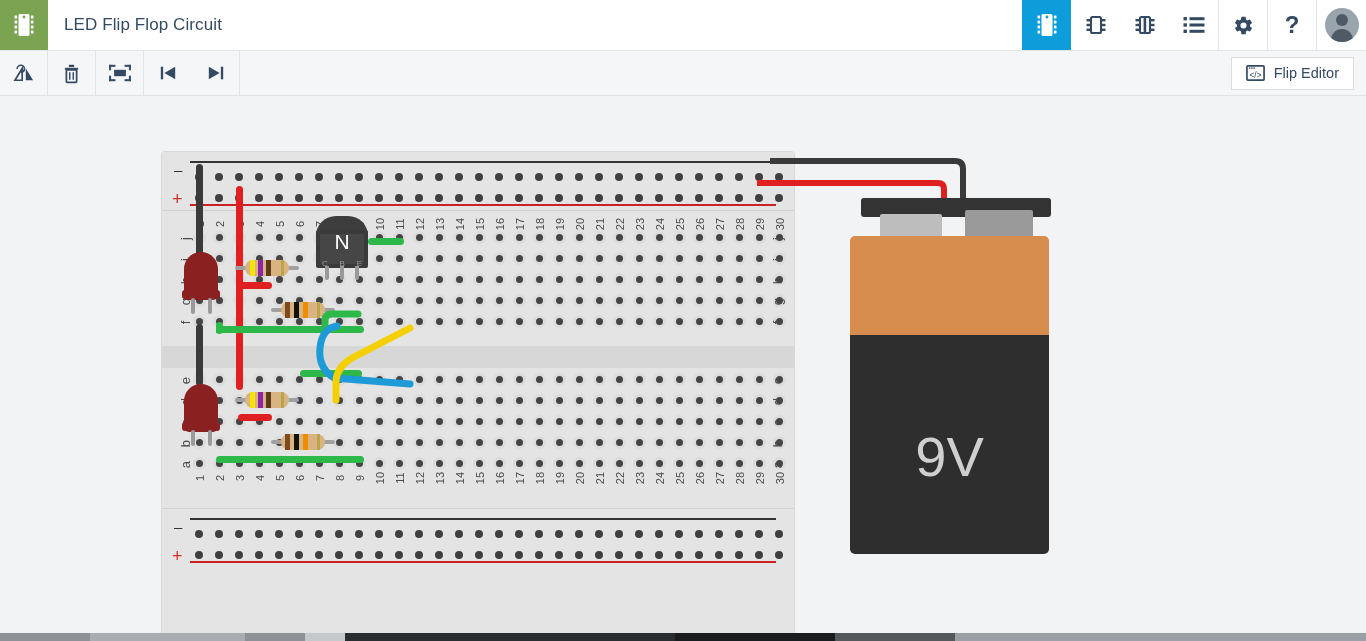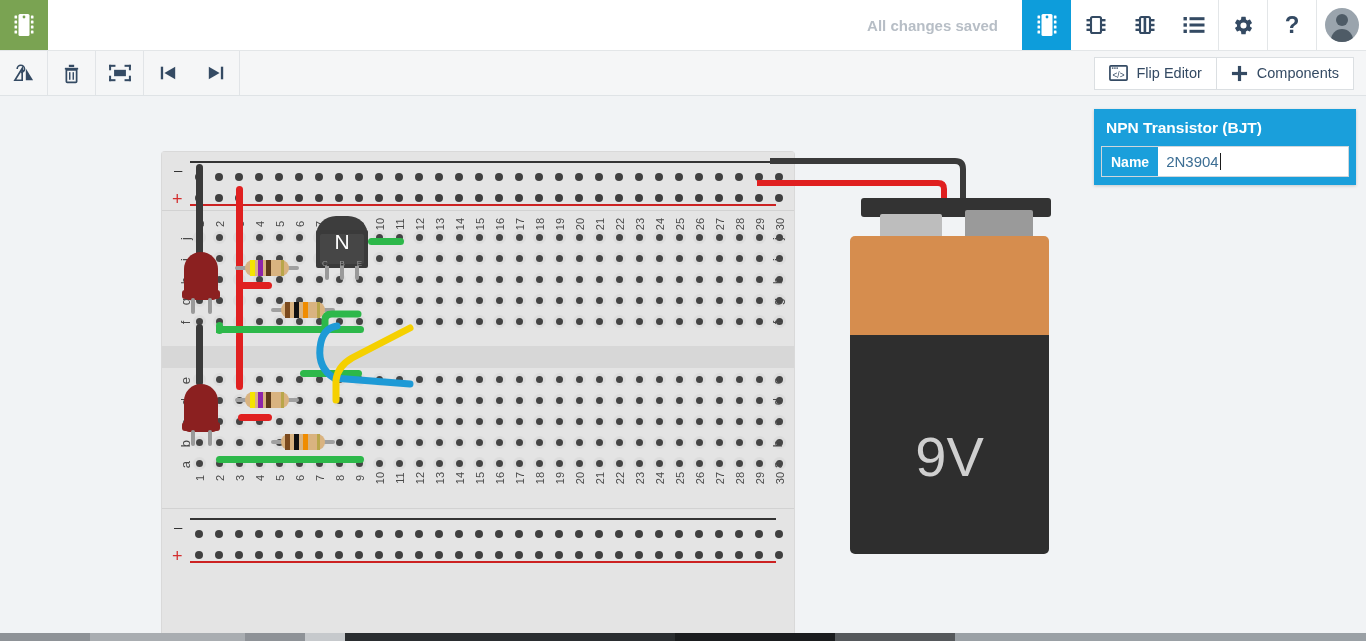--- a/index.html
+++ b/index.html
@@ -336,22 +336,22 @@
         <rect x="0.5" y="13.5" width="2.6" height="3" rx="0.6"></rect>
         <rect x="0.5" y="18.5" width="2.6" height="3" rx="0.6"></rect>
         <rect x="16.9" y="3.5" width="2.6" height="3" rx="0.6"></rect>
         <rect x="16.9" y="8.5" width="2.6" height="3" rx="0.6"></rect>
         <rect x="16.9" y="13.5" width="2.6" height="3" rx="0.6"></rect>
         <rect x="16.9" y="18.5" width="2.6" height="3" rx="0.6"></rect>
       </g>
       <circle cx="10" cy="5" r="1.4" fill="#7aa352"></circle>
     </svg>
   </div>
+  <div class="doc-title">LED Flip Flop Circuit</div>
   <div class="header-spacer"></div>
-  <div class="save-status">All changes saved</div>
 
   <div class="hicon active">
     <svg width="20" height="26" viewBox="0 0 20 26">
       <rect x="4.5" y="2" width="11" height="22" rx="1.5" fill="#ffffff"></rect>
       <g fill="#ffffff">
         <rect x="0.5" y="3.5" width="2.6" height="3" rx="0.6"></rect>
         <rect x="0.5" y="8.5" width="2.6" height="3" rx="0.6"></rect>
         <rect x="0.5" y="13.5" width="2.6" height="3" rx="0.6"></rect>
         <rect x="0.5" y="18.5" width="2.6" height="3" rx="0.6"></rect>
         <rect x="16.9" y="3.5" width="2.6" height="3" rx="0.6"></rect>
@@ -480,44 +480,25 @@
       <g fill="#344a63">
         <rect x="3" y="2.6" width="1.6" height="1.4"></rect>
         <rect x="5.4" y="2.6" width="1.6" height="1.4"></rect>
         <rect x="7.8" y="2.6" width="1.6" height="1.4"></rect>
       </g>
       <text x="10" y="13.6" font-size="8.8" fill="#344a63" text-anchor="middle" font-family="Liberation Sans, sans-serif">&lt;/&gt;</text>
     </svg>
     <span>Flip Editor</span>
   </div>
 
-  <div class="pillbtn">
-    <svg width="17" height="17" viewBox="0 0 18 18">
-      <g fill="#344a63">
-        <rect x="7.3" y="1" width="3.4" height="16"></rect>
-        <rect x="1" y="7.3" width="16" height="3.4"></rect>
-      </g>
-    </svg>
-    <span>Components</span>
-  </div>
 
 </div>
 
 <div class="canvas">
 
-  <div class="prop-panel">
-    <div class="prop-title">NPN Transistor (BJT)</div>
-    <div class="prop-row">
-      <div class="prop-label">Name</div>
-      <div class="prop-value">
-        <span>2N3904</span>
-          <span class="caret"></span>
-      </div>
-    </div>
-  </div>
 
   <div class="breadboard">
 
     <div class="bb-rail" style="top:0;height:58px;"></div>
     <div class="railline neg" style="left:28px;top:9px;width:586px;"></div>
     <div class="railline pos" style="left:28px;top:52px;width:586px;"></div>
     <div class="railsym neg" style="left:12px;top:10px;">–</div>
     <div class="railsym pos" style="left:10px;top:38px;">+</div>
     <div class="bb-sep" style="top:58px;"></div>
 

